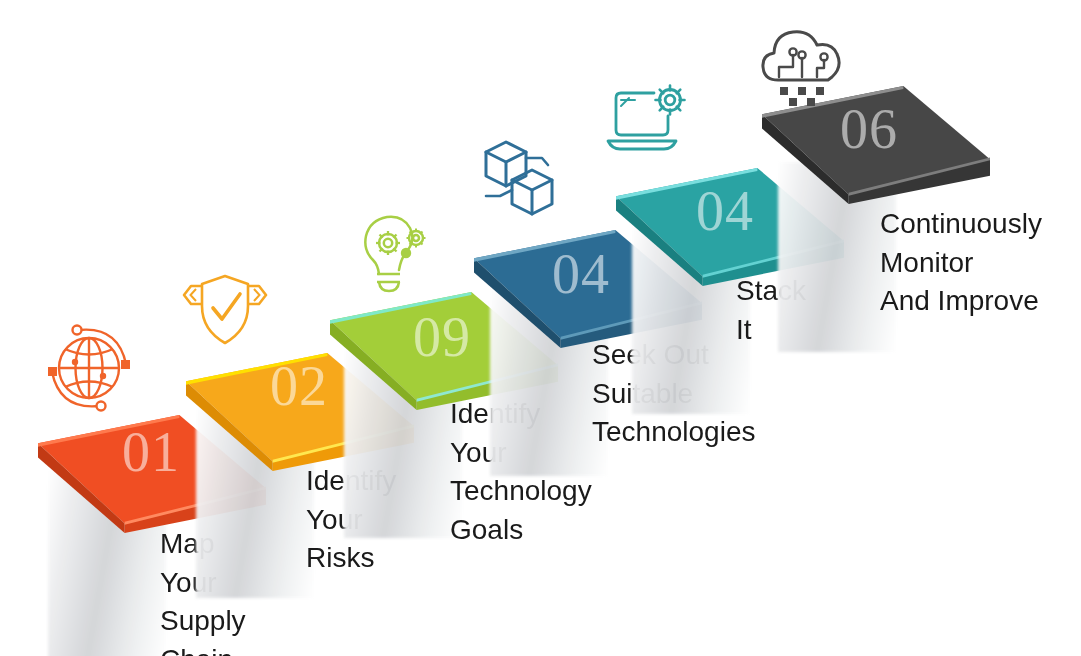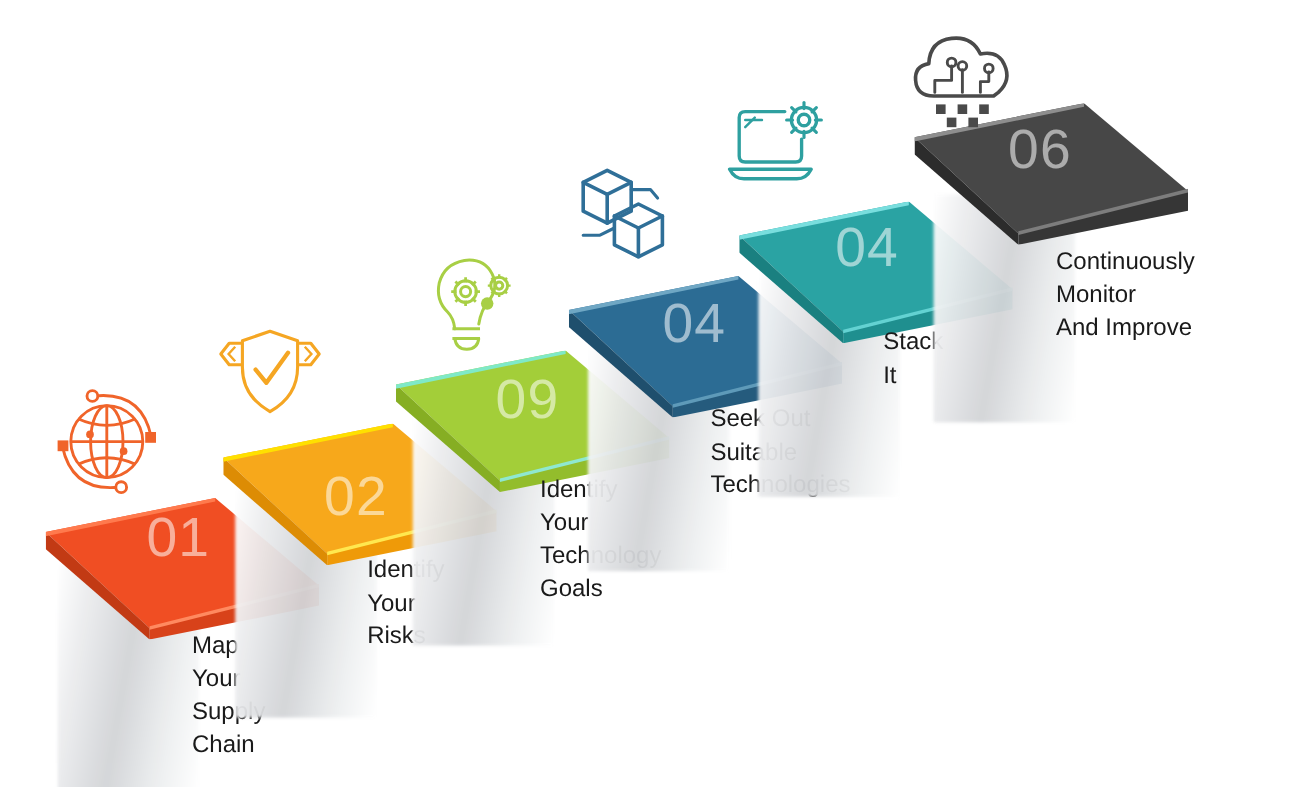--- a/index.html
+++ b/index.html
@@ -20,25 +20,25 @@
              clip-path:polygon(0% 24%, 62% 0%, 100% 62%, 38% 92%);}
   .slab .edge{position:absolute;inset:0;
               clip-path:polygon(38% 92%, 100% 62%, 100% 76%, 38% 100%);}
   .slab .edge2{position:absolute;inset:0;
               clip-path:polygon(0% 24%, 38% 92%, 38% 100%, 0% 36%);}
   .slab .hl{position:absolute;inset:0;
             clip-path:polygon(0% 24%, 62% 0%, 62% 2.5%, 0% 27%);}
   .slab .hl2{position:absolute;inset:0;
             clip-path:polygon(38% 90.5%, 100% 60.5%, 100% 63%, 38% 93%);}
 
-  .num{position:absolute;font-size:46px;font-weight:400;letter-spacing:1px;
+  .num{position:absolute;font-size:56px;font-weight:400;letter-spacing:1px;
        line-height:1;color:rgba(255,255,255,.55);
-       font-family:Liberation Sans, sans-serif;}
-
-  .label{position:absolute;color:#1a1a1a;font-size:20px;line-height:1.38;
+       font-family:Liberation Serif, serif;}
+
+  .label{position:absolute;color:#1a1a1a;font-size:28px;line-height:1.38;
          font-family:"Liberation Sans","DejaVu Sans",sans-serif;white-space:pre-line;}
 
   .icon{position:absolute;}
   .icon svg{display:block;}
 </style>
 </head>
 <body>
 
 <div id="stage">
 
@@ -77,21 +77,21 @@
 
   <div class="step">
     <div class="riser" style="left:196px;top:408px;"></div>
     <div class="slab" style="left:186px;top:353px;">
       <div class="top" style="background:#f7a81b;"></div>
       <div class="edge" style="background:#ef9a08;"></div>
       <div class="edge2" style="background:#dd8c04;"></div>
       <div class="hl" style="background:#ffe000;"></div>
       <div class="hl2" style="background:#ffe84f;"></div>
     </div>
-    <div class="num" style="left:270px;top:390px;">02</div>
+    <div class="num" style="left:270px;top:358px;">02</div>
     <div class="label" style="left:306px;top:462px;">Identify
 Your
 Risks</div>
     <div class="icon" style="left:178px;top:268px;">
       <svg width="94" height="82" viewBox="0 0 94 82" fill="none" stroke="#f5a623" stroke-width="2.6">
         <path d="M47 8 L24 16 L24 38 Q24 62 47 75 Q70 62 70 38 L70 16 Z" stroke-linejoin="round"></path>
         <path d="M35 40 L44 51 L62 26" stroke-width="3.6" stroke-linecap="round" stroke-linejoin="round"></path>
         <path d="M24 18 L13 18 L6 27 L13 36 L24 36" stroke-linejoin="round"></path>
         <path d="M18 21 L12.5 27 L18 33" stroke-width="2"></path>
         <path d="M70 18 L81 18 L88 27 L81 36 L70 36" stroke-linejoin="round"></path>

